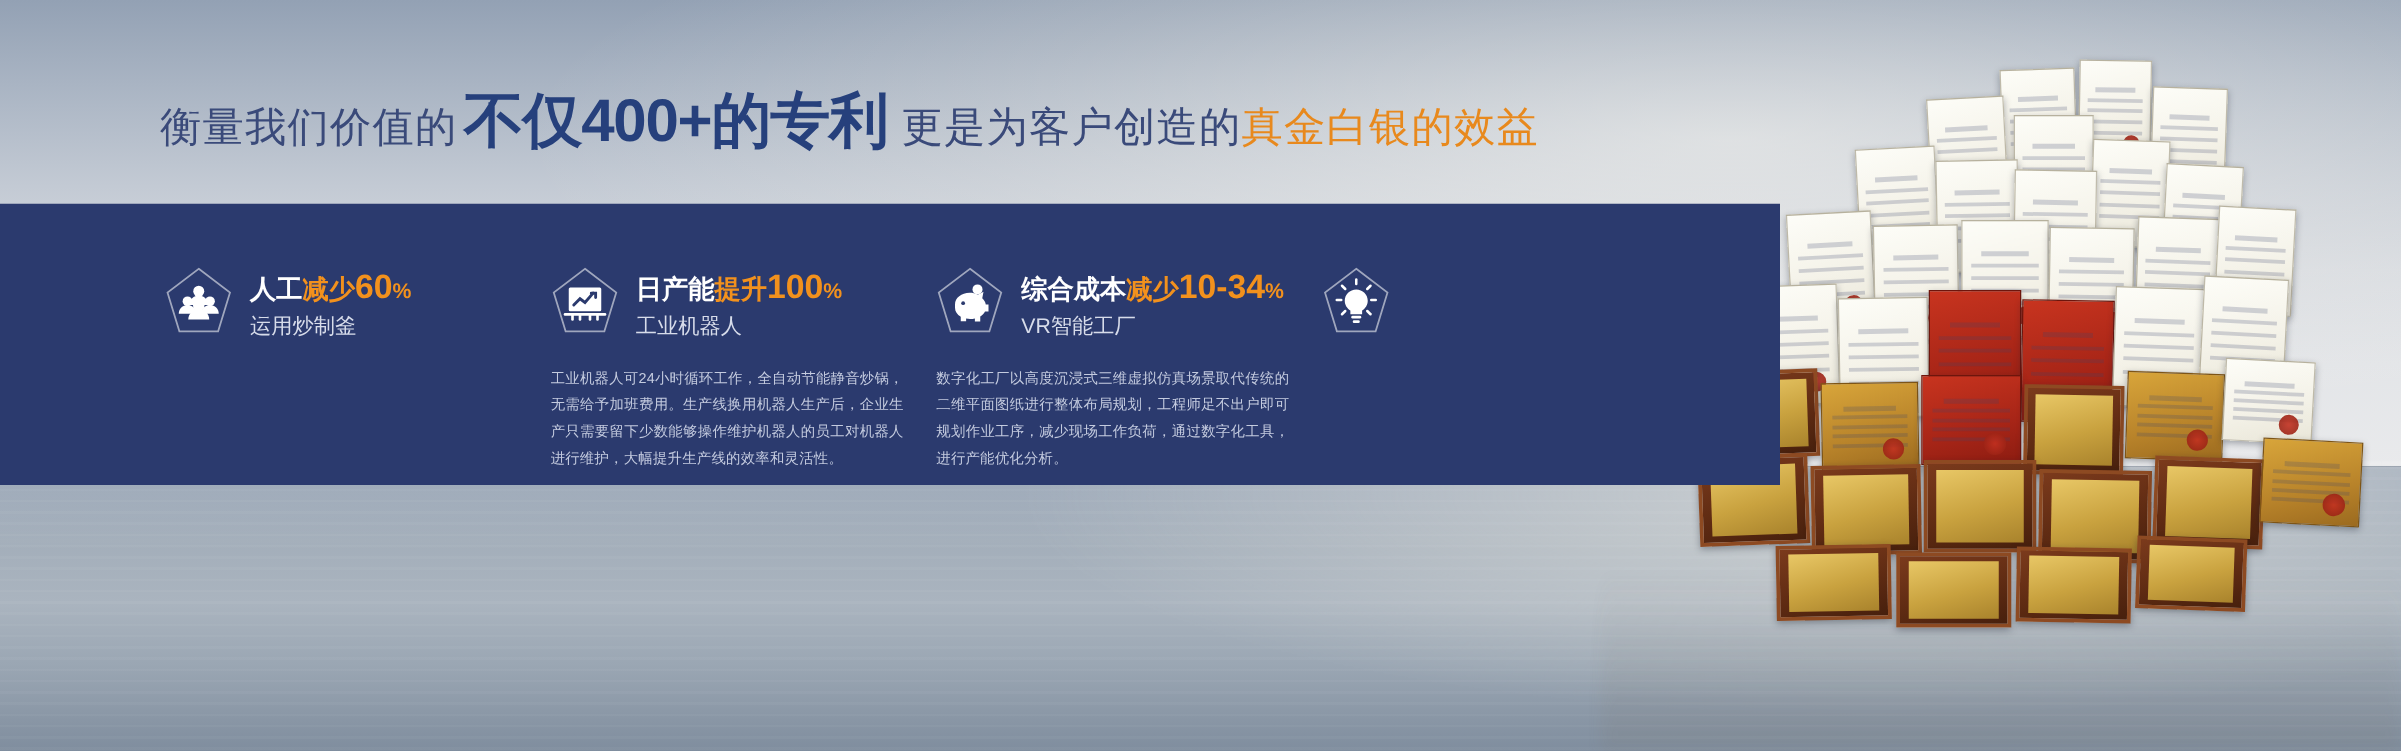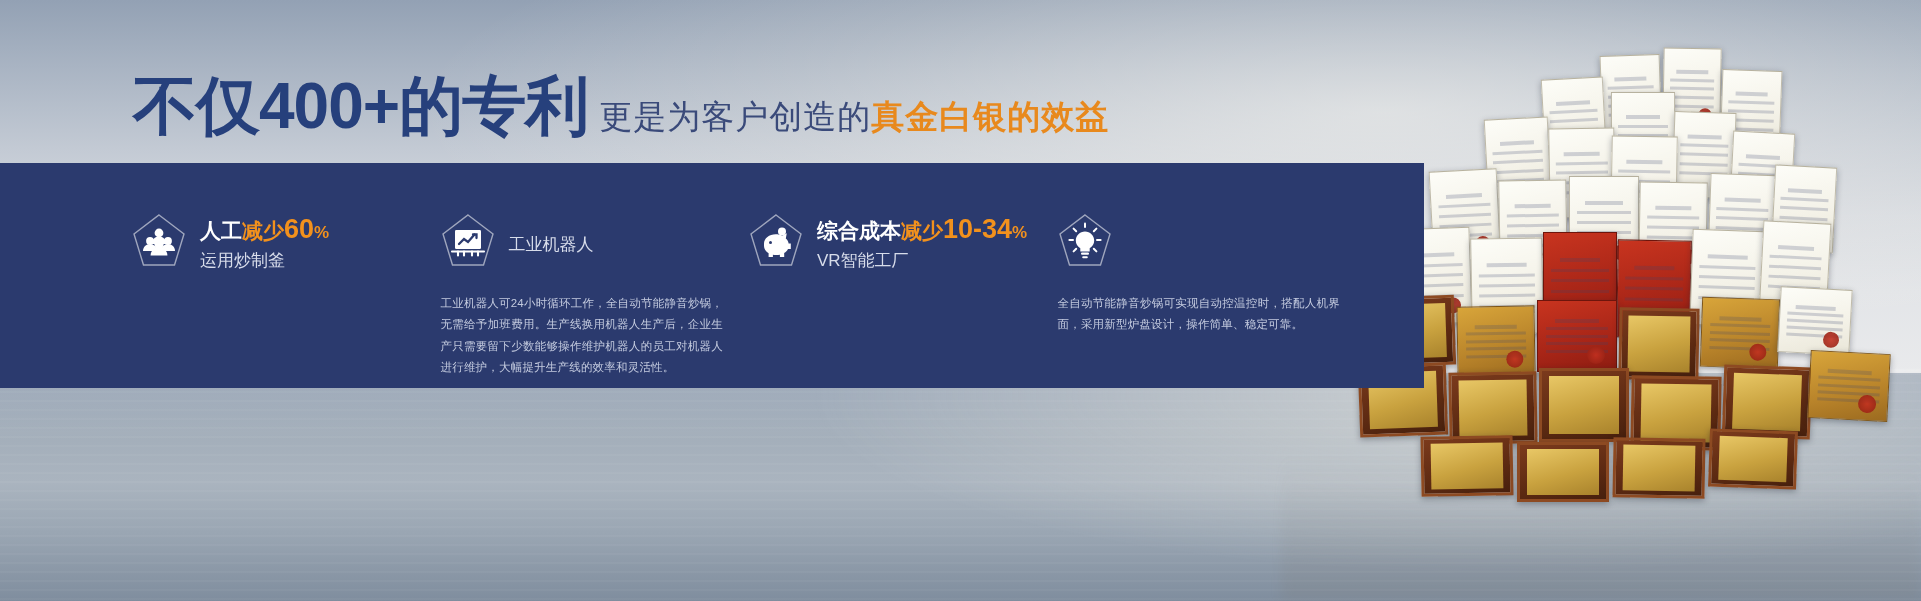--- a/index.html
+++ b/index.html
@@ -51,26 +51,26 @@
 
   
   .headline {
     position:absolute; left:128px; top:74px; z-index:6;
     display:flex; align-items:baseline; white-space:nowrap;
   }
   .hl-pre, .hl-mid {
     font-size:33px; color:#3a4a7a; font-weight:400; letter-spacing:1px;
   }
   .hl-big {
-    font-size:64px; font-weight:900; color:#26407c;
+    font-size:48px; font-weight:900; color:#26407c;
     letter-spacing:-1px; line-height:1; padding:0 5px;
   }
   .hl-mid { padding-left:6px; }
   .hl-accent {
-    font-size:33px; font-weight:700; color:#e8891d; letter-spacing:1px;
+    font-size:33px; font-weight:400; color:#e8891d; letter-spacing:1px;
   }
 
   
   .panel {
     position:absolute; left:0; top:163px; width:1424px; height:225px;
     background:#2b3a6e; z-index:5;
   }
   .features {
     position:absolute; left:0; top:163px; width:1476px; height:225px;
     z-index:6; display:flex; padding:0 110px 0 132px; gap:0;
@@ -137,20 +137,21 @@
 <div id="bg">
   <div class="sky"></div>
   <div class="sky-glow"></div>
   <div class="sea"></div>
   <div class="sea-shine"></div>
   <div class="sea-streaks"></div>
   <div class="horizon"></div>
 </div>
 
 <div class="headline">
+  <span class="hl-pre">衡量我们价值的</span>
   <span class="hl-big">不仅400+的专利</span>
   <span class="hl-mid">更是为客户创造的</span>
   <span class="hl-accent">真金白银的效益</span>
 </div>
 
 <div class="panel"></div>
 
 <div class="features" id="features">
     <div class="feature">
       <div class="f-head">
@@ -186,20 +187,21 @@
               <path d="M32 21.5 h3.5 v3.5" stroke="#2b3a6e" stroke-width="2.3"></path>
               <path d="M11 38.5 h32"></path>
               <path d="M17 38.5 v4"></path>
               <path d="M23 38.5 v4"></path>
               <path d="M31 38.5 v4"></path>
               <path d="M37 38.5 v4"></path>
             </g>
           </svg>
         </div>
         <div class="f-title">
+          <div class="t-line1"><span>日产能</span><span class="hi">提升</span><span class="num">100</span><span class="pct">%</span></div>
           <div class="t-line2">工业机器人</div>
         </div>
       </div>
       <div class="f-body">工业机器人可24小时循环工作，全自动节能静音炒锅，无需给予加班费用。生产线换用机器人生产后，企业生产只需要留下少数能够操作维护机器人的员工对机器人进行维护，大幅提升生产线的效率和灵活性。</div>
     </div>
     <div class="feature">
       <div class="f-head">
         <div class="f-icon">
           <svg viewBox="0 0 54 58">
             <path d="M27,2 L52,21 L42.5,52 L11.5,52 L2,21 Z" fill="none" stroke="rgba(255,255,255,.55)" stroke-width="1.4"></path>
@@ -208,20 +210,21 @@
               <path d="M15 30.5c0-5.2 5.2-9.3 11.7-9.3 2.4 0 4.6.5 6.5 1.5l4.6-2.4-1 5.3c1.6 1.4 2.6 3.1 2.8 5h2.2v5.5h-2.8c-.8 1.6-2.1 3-3.8 4v4h-4.3v-2.4c-1.2.3-2.5.4-3.8.4-1.1 0-2.2-.1-3.2-.3V44h-4.3v-3.7c-2.9-1.7-4.6-4.3-4.6-7.2z"></path>
               <circle cx="21.5" cy="29.5" r="1.5" fill="#2b3a6e"></circle>
             </g>
           </svg>
         </div>
         <div class="f-title">
           <div class="t-line1"><span>综合成本</span><span class="hi">减少</span><span class="num">10-34</span><span class="pct">%</span></div>
           <div class="t-line2">VR智能工厂</div>
         </div>
       </div>
+      <div class="f-body">数字化工厂以高度沉浸式三维虚拟仿真场景取代传统的二维平面图纸进行整体布局规划，工程师足不出户即可规划作业工序，减少现场工作负荷，通过数字化工具，进行产能优化分析。</div>
     </div>
     <div class="feature">
       <div class="f-head">
         <div class="f-icon">
           <svg viewBox="0 0 54 58">
             <path d="M27,2 L52,21 L42.5,52 L11.5,52 L2,21 Z" fill="none" stroke="rgba(255,255,255,.55)" stroke-width="1.4"></path>
             <g fill="#fff">
               <path d="M27 18.5c-5.1 0-9.2 4-9.2 9 0 3.3 1.8 6.2 4.5 7.8v3.1h9.4v-3.1c2.7-1.6 4.5-4.5 4.5-7.8 0-5-4.1-9-9.2-9z"></path>
               <rect x="23" y="39.5" width="8" height="2.3" rx="1.1"></rect>
               <rect x="24.2" y="43.2" width="5.6" height="2.1" rx="1"></rect>
@@ -231,21 +234,20 @@
               <path d="M15.6 15.6l2.6 2.6"></path>
               <path d="M38.4 15.6l-2.6 2.6"></path>
               <path d="M11.4 27h3.6"></path>
               <path d="M39 27h3.6"></path>
               <path d="M15.6 38.4l2.6-2.6"></path>
               <path d="M38.4 38.4l-2.6-2.6"></path>
             </g>
           </svg>
         </div>
       </div>
-      <div class="f-body">全自动节能静音炒锅可实现自动控温控时，搭配人机界面，采用新型炉盘设计，操作简单、稳定可靠。</div>
     </div>
   </div>
 
 <div id="certs">
   <div class="reflect"></div>
 <div class="cert" style="left: 320px; top: 55px; width: 60px; height: 84px; transform: rotate(-2deg); z-index: 1;">
       <div class="cband" style="top:26%;left:22%;right:22%;height:4px;"></div>
       <div class="cband" style="top:37%;"></div>
       <div class="cband" style="top:48%;"></div>
       <div class="cband" style="top:59%;"></div>

